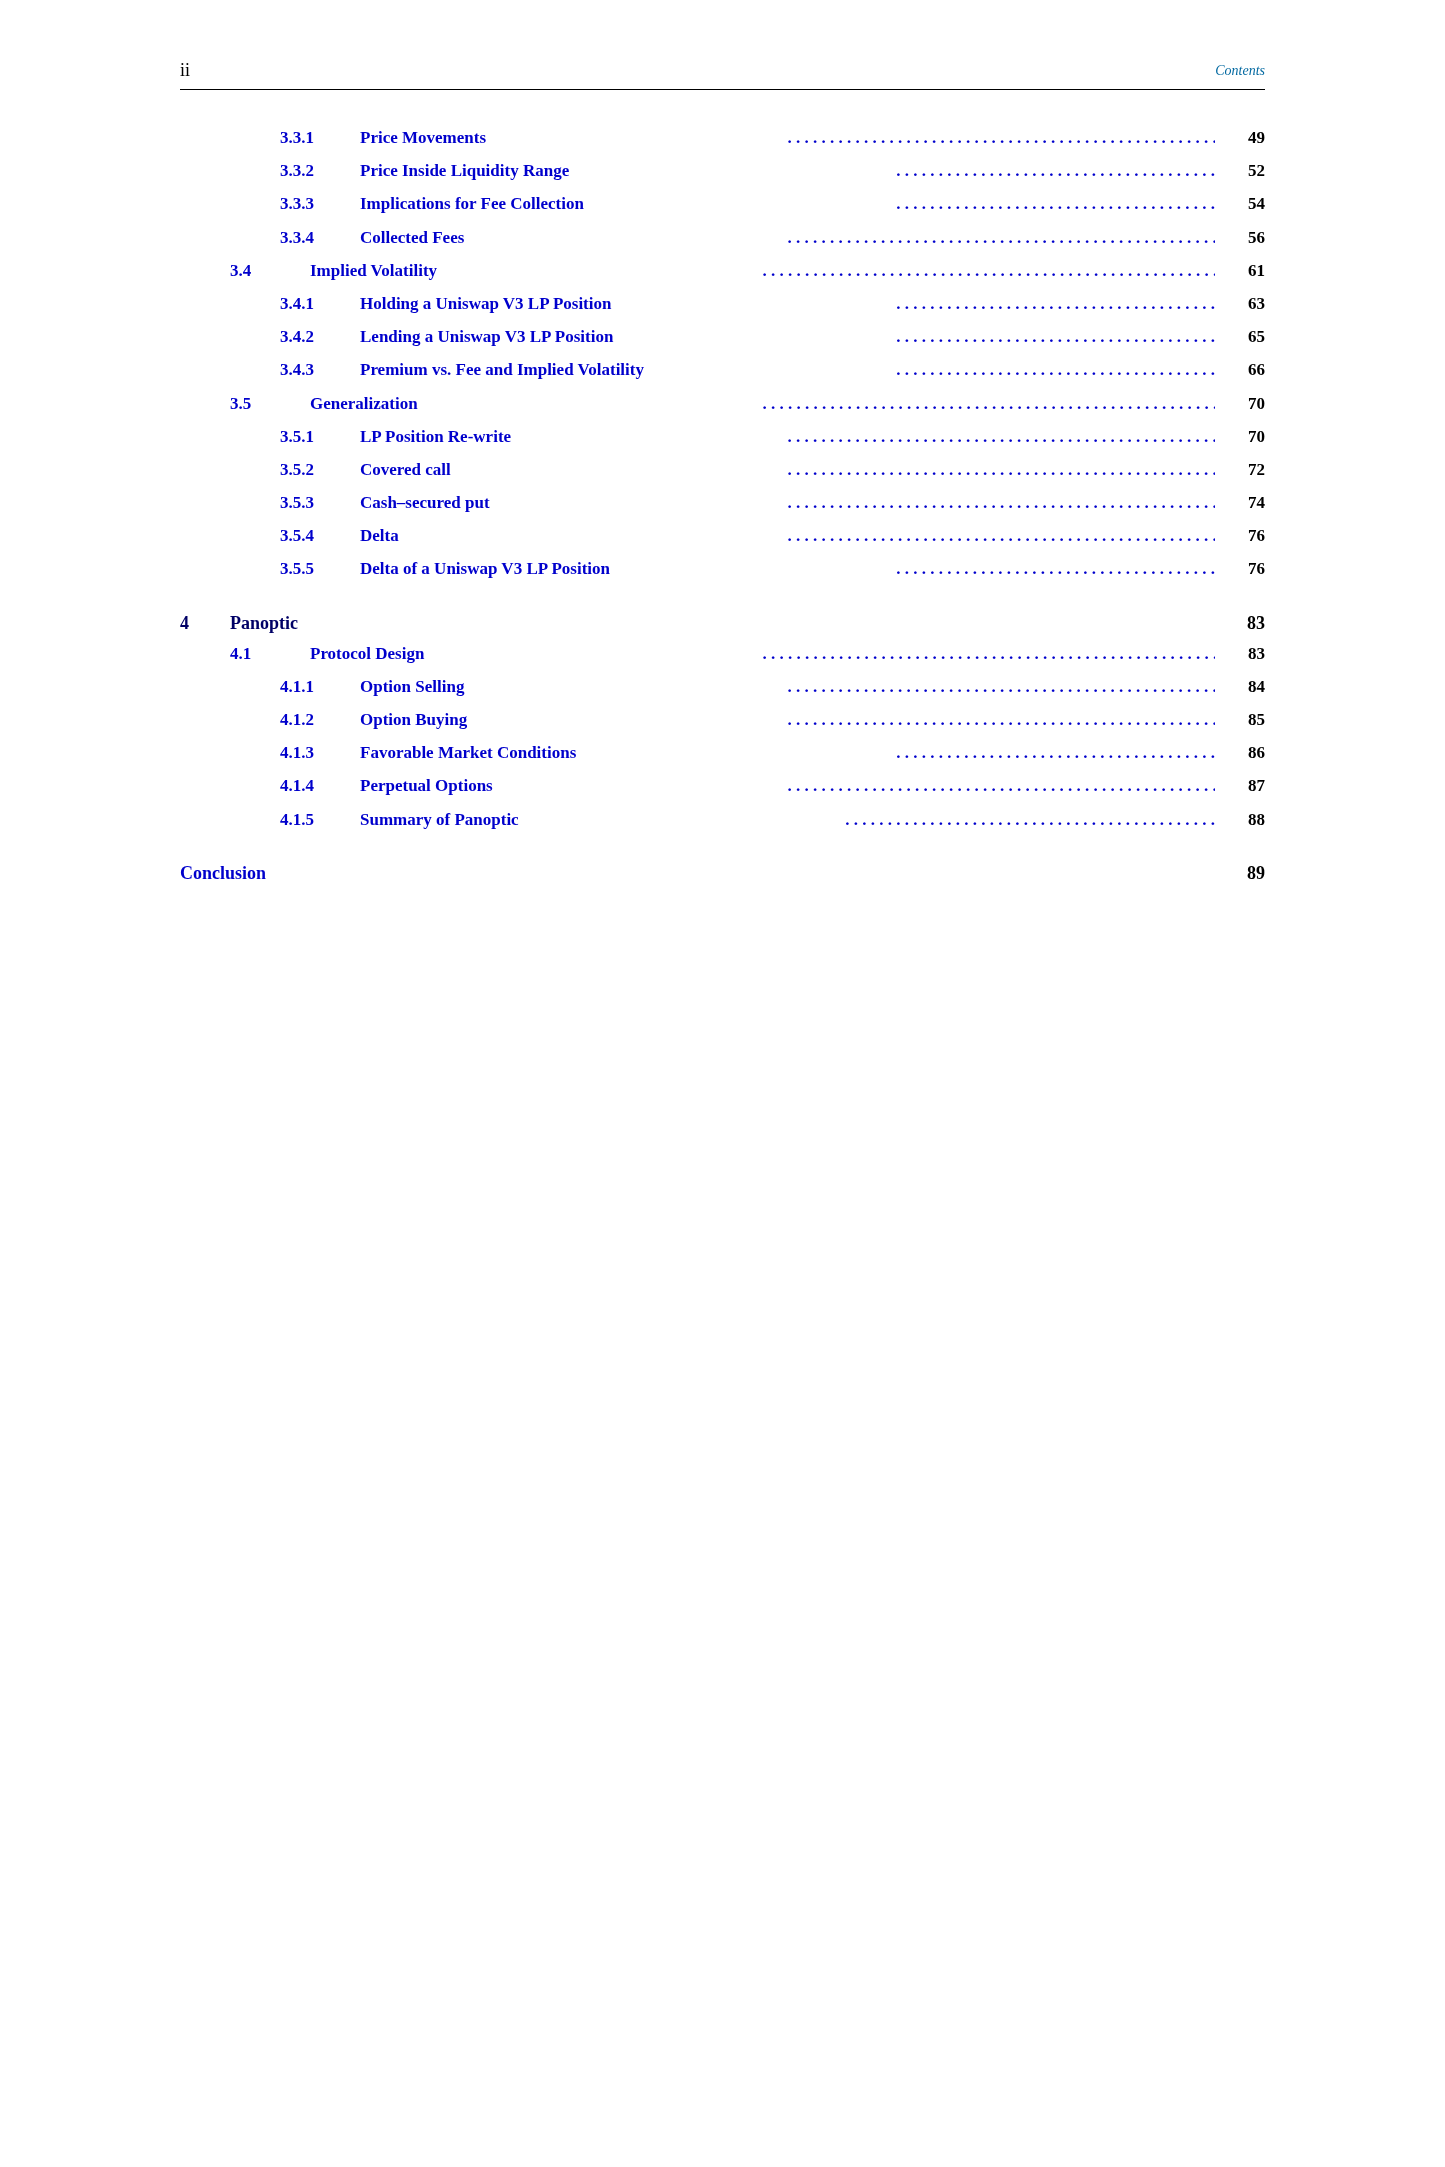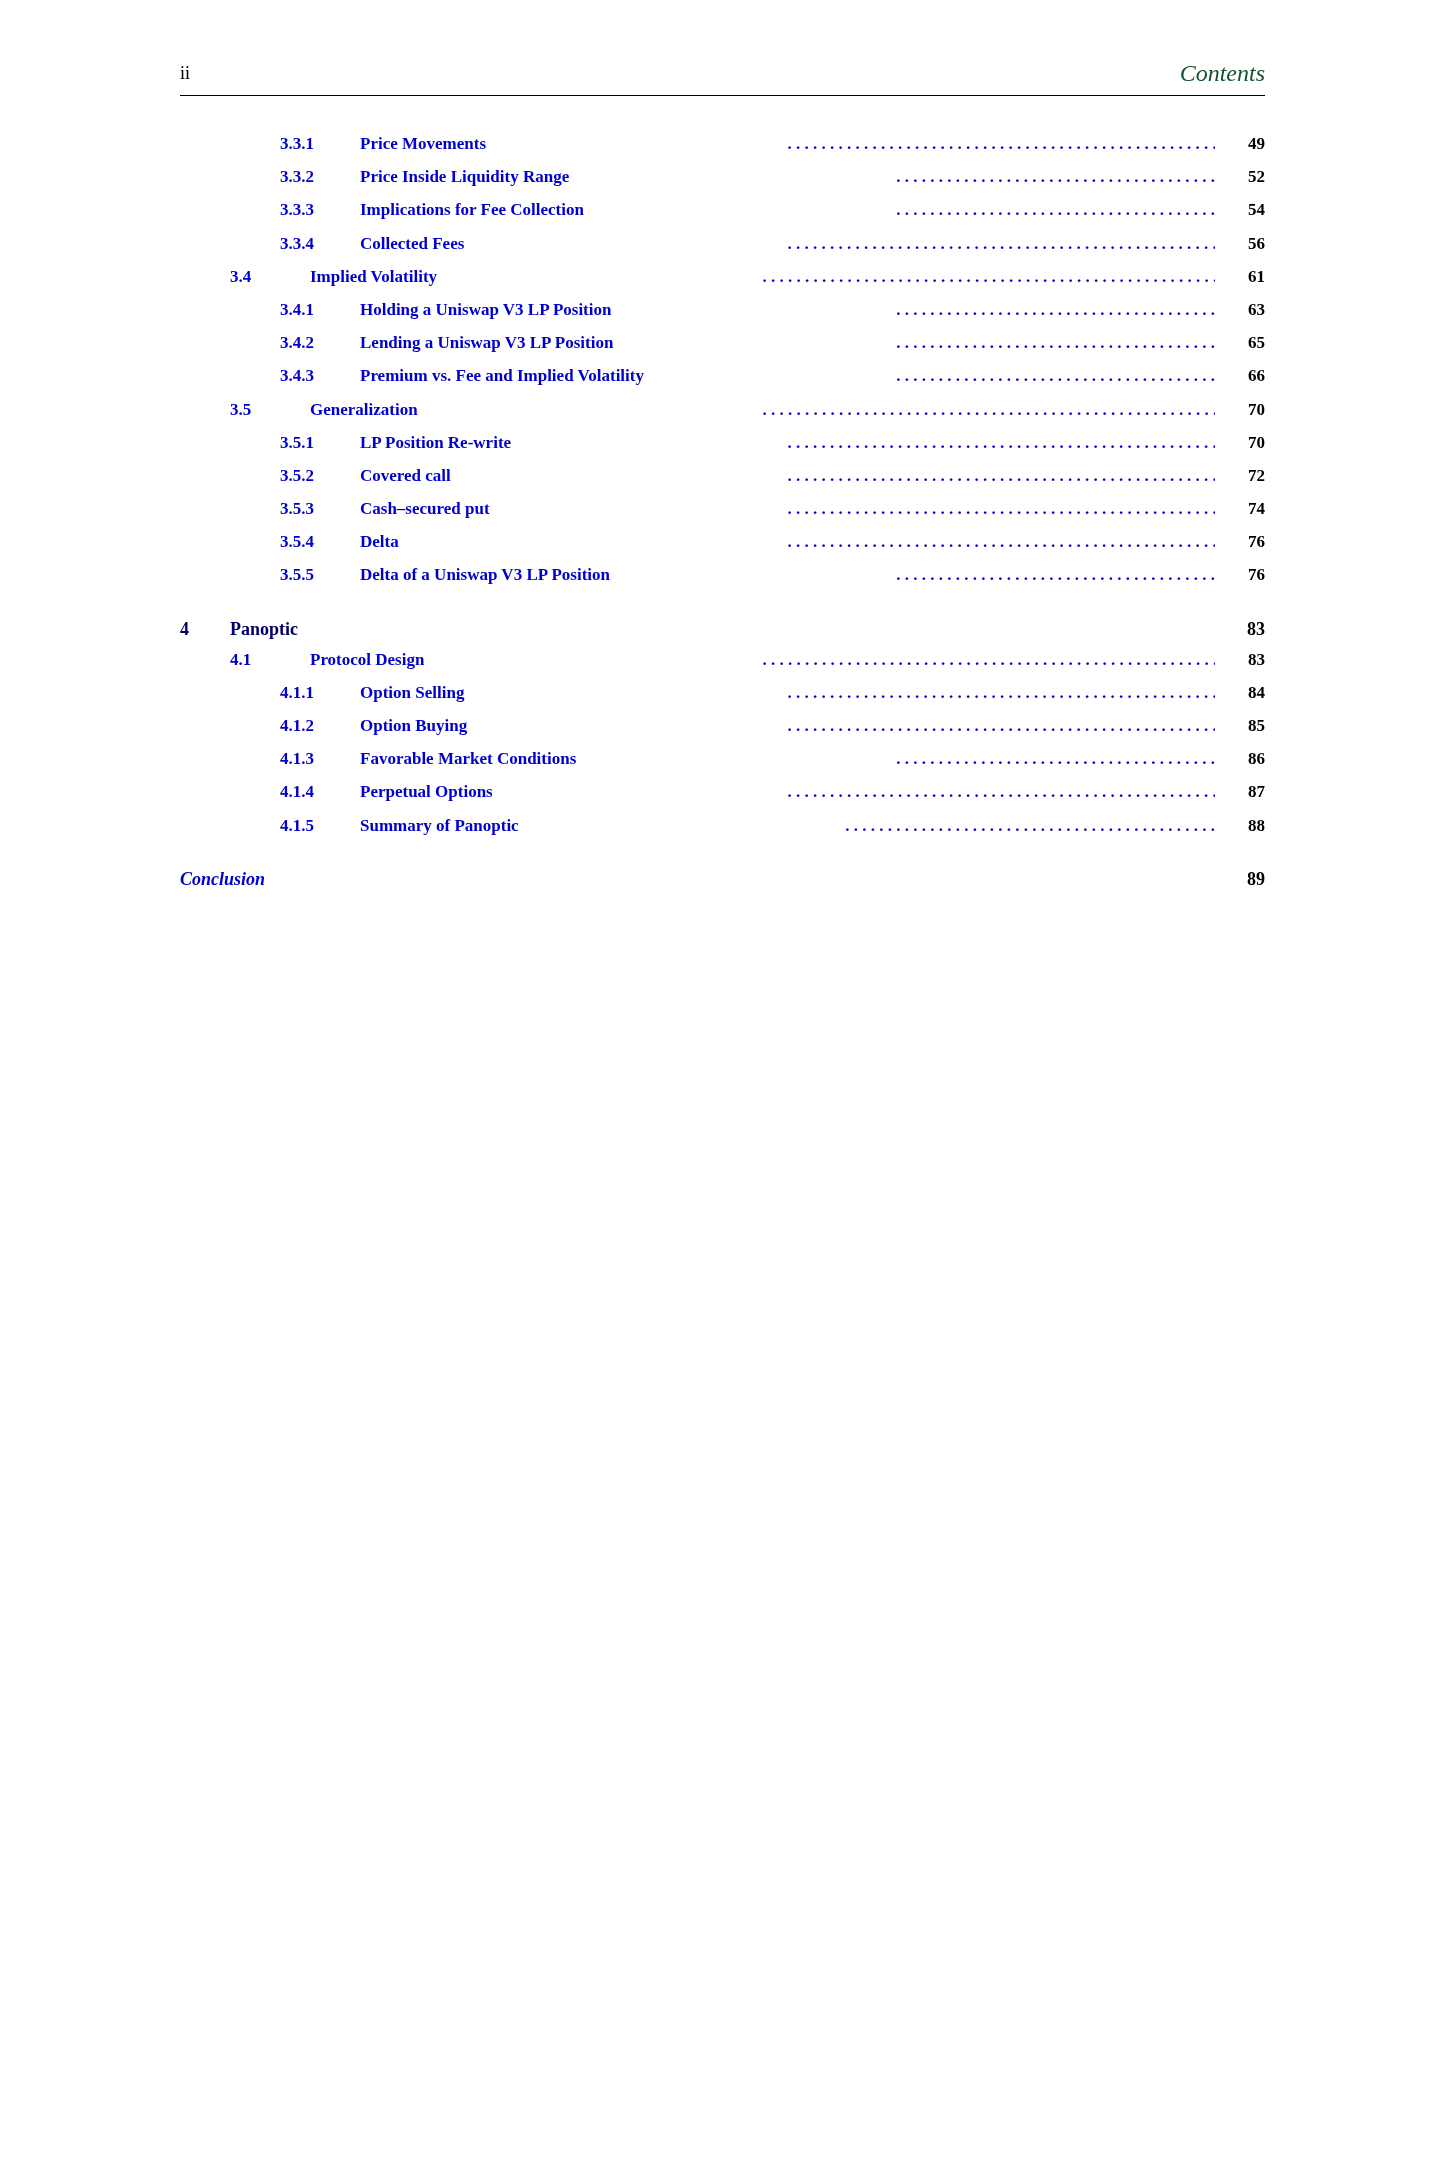--- a/index.html
+++ b/index.html
@@ -31,22 +31,22 @@
       border-bottom: 1px solid #000;
       margin-bottom: 34px;
     }
 
     .header-left {
       font-size: 18px;
       color: #000;
     }
 
     .header-right {
-      font-size: 24px;
-      color: #14532d;
+      font-size: 14px;
+      color: #0369a1;
       font-style: italic;
     }
 
     .toc {
       width: 100%;
     }
 
     .toc-entry {
       display: flex;
       align-items: baseline;
@@ -119,21 +119,20 @@
       align-items: baseline;
       margin-top: 30px;
       margin-bottom: 6px;
     }
 
     .conclusion-title {
       font-weight: bold;
       color: #0000cc;
       font-size: 18px;
       flex: 1;
-      font-style: italic;
     }
 
     .conclusion-page {
       font-weight: bold;
       font-size: 18px;
       color: #000;
       min-width: 50px;
       text-align: right;
     }
 

